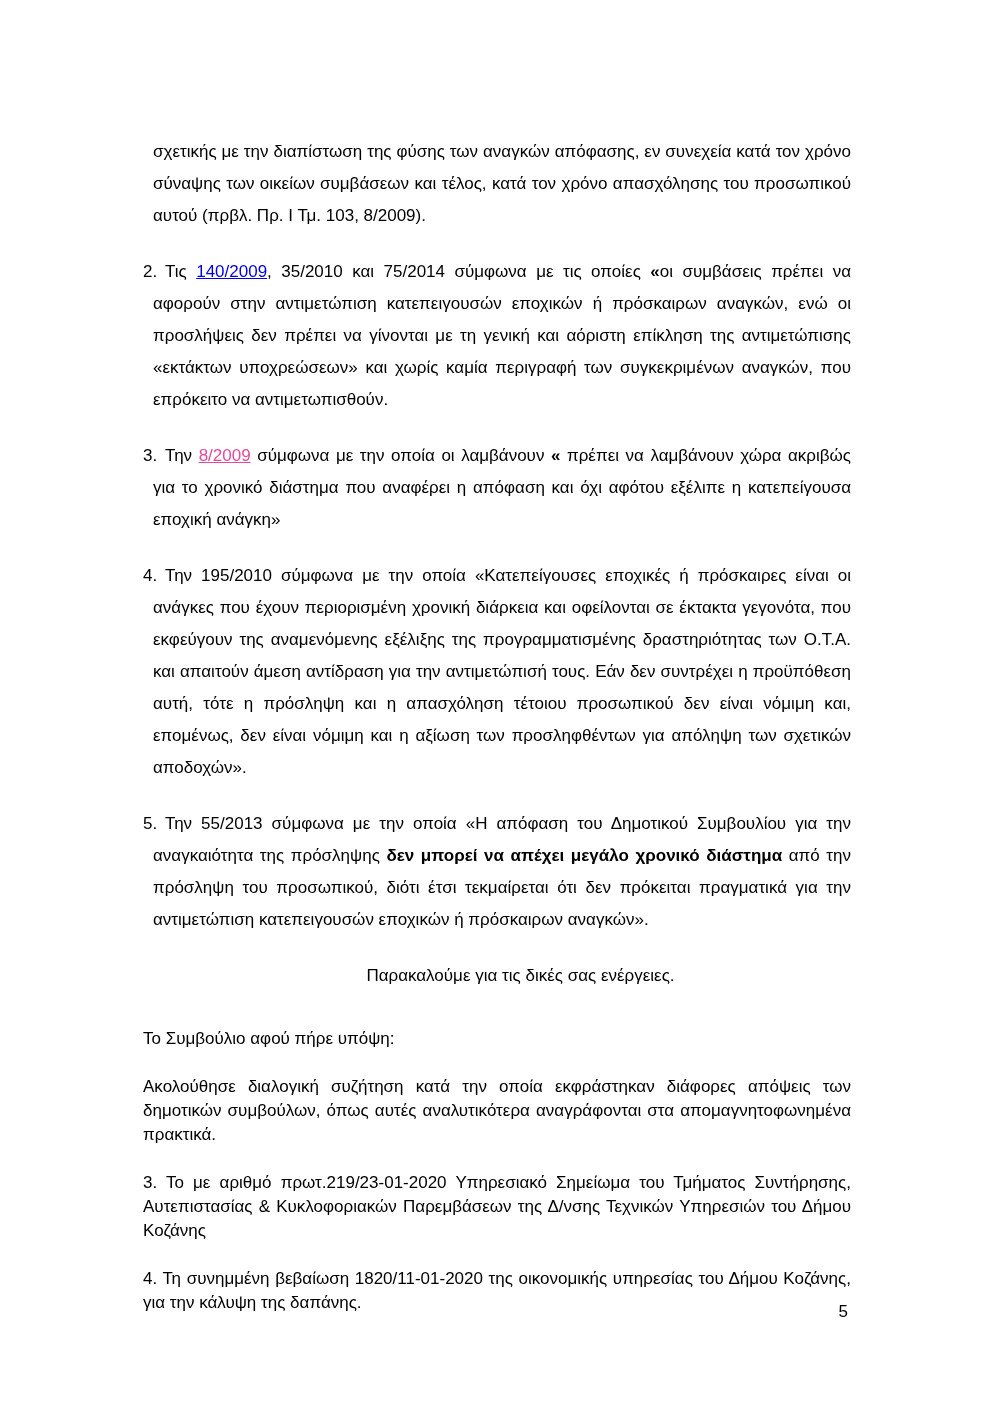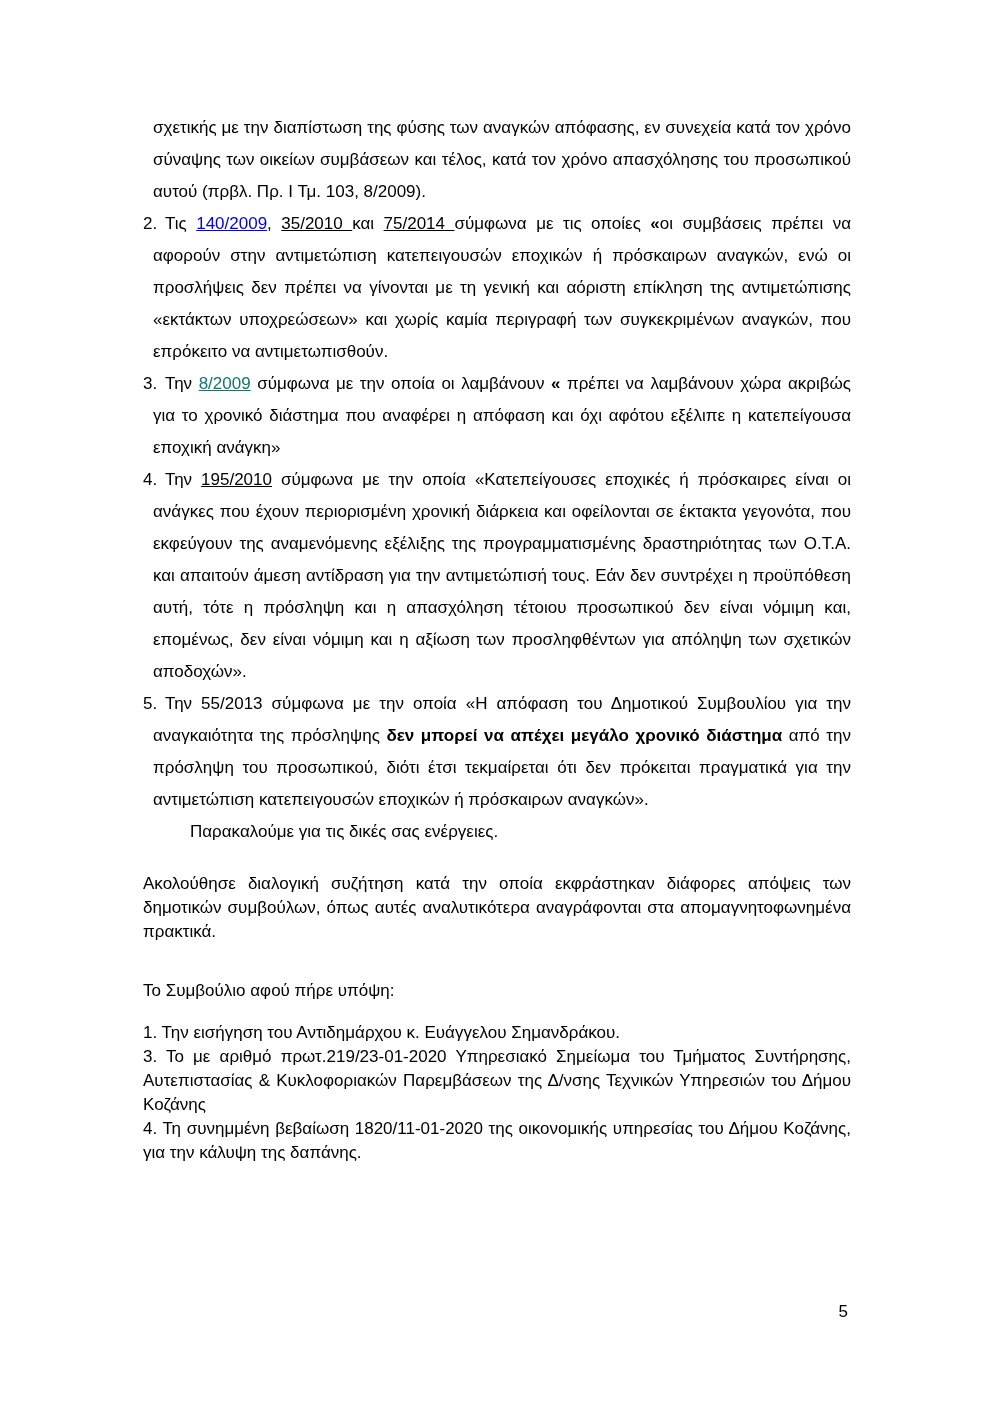--- a/index.html
+++ b/index.html
@@ -12,65 +12,64 @@
     font-family: "Liberation Sans", "DejaVu Sans", sans-serif;
     color: #000000;
     font-size: 17px;
   }
   .content {
     position: absolute;
     left: 143px;
     top: 112px;
     width: 708px;
   }
-  .blk { text-align: justify; }
+  .blk { text-align: justify; margin-top: 24px; }
   .blk.wide   { line-height: 32px; }
   .blk.single { line-height: 24px; }
 
   
   .blk.hang     { padding-left: 10px; }
   .blk.numbered { padding-left: 10px; }
   .num {
     display: inline-block;
     width: 22px;
     margin-left: -10px;
   }
 
   
-  .blk.indented { text-align: left; text-indent: 47px; }
+  .blk.indented { text-align: center; text-indent: 47px; }
 
   
   .gap-a { margin-top: 24px; }
   .gap-b { margin-top: 35px; }
   .gap-c { margin-top: 18px; }
 
   
   .r-bold { font-weight: bold; }
-  .r-underline { text-decoration: underline; }
+  .r-underline { }
   .r-link { text-decoration: underline; cursor: pointer; }
 
   .page-number {
     position: absolute;
     top: 1300px;
     right: 152px;
     font-size: 17px;
     line-height: 24px;
   }
 </style>
 </head>
 <body>
 
 <div class="page">
   <div class="content">
       <div class="blk wide hang"><span>σχετικής με την διαπίστωση της φύσης των αναγκών απόφασης, εν συνεχεία κατά τον χρόνο σύναψης των οικείων συμβάσεων και τέλος, κατά τον χρόνο απασχόλησης του προσωπικού αυτού (πρβλ. Πρ. Ι Τμ. 103, 8/2009).</span></div>
       <div class="blk wide numbered"><span class="num">2.</span><span>Τις </span><span class="r-link" style="color: rgb(0, 0, 238);">140/2009</span><span>, </span><span class="r-underline">35/2010 </span><span> και </span><span class="r-underline">75/2014 </span><span> σύμφωνα με τις οποίες </span><span class="r-bold">«</span><span>οι συμβάσεις πρέπει να αφορούν στην αντιμετώπιση κατεπειγουσών εποχικών ή πρόσκαιρων αναγκών, ενώ οι προσλήψεις δεν πρέπει να γίνονται με τη γενική και αόριστη επίκληση της αντιμετώπισης «εκτάκτων υποχρεώσεων» και χωρίς καμία περιγραφή των συγκεκριμένων αναγκών, που επρόκειτο να αντιμετωπισθούν.</span></div>
-      <div class="blk wide numbered"><span class="num">3.</span><span>Την </span><span class="r-link" style="color: #0f766e;">8/2009</span><span> σύμφωνα με την οποία οι λαμβάνουν </span><span class="r-bold">« </span><span>πρέπει να λαμβάνουν χώρα ακριβώς για το χρονικό διάστημα που αναφέρει η απόφαση και όχι αφότου εξέλιπε η κατεπείγουσα εποχική ανάγκη»</span></div>
+      <div class="blk wide numbered"><span class="num">3.</span><span>Την </span><span class="r-link" style="color: #ec4899;">8/2009</span><span> σύμφωνα με την οποία οι λαμβάνουν </span><span class="r-bold">« </span><span>πρέπει να λαμβάνουν χώρα ακριβώς για το χρονικό διάστημα που αναφέρει η απόφαση και όχι αφότου εξέλιπε η κατεπείγουσα εποχική ανάγκη»</span></div>
       <div class="blk wide numbered"><span class="num">4.</span><span>Την </span><span class="r-underline">195/2010</span><span> σύμφωνα με την οποία «Κατεπείγουσες εποχικές ή πρόσκαιρες είναι οι ανάγκες που έχουν περιορισμένη χρονική διάρκεια και οφείλονται σε έκτακτα γεγονότα, που εκφεύγουν της αναμενόμενης εξέλιξης της προγραμματισμένης δραστηριότητας των Ο.Τ.Α. και απαιτούν άμεση αντίδραση για την αντιμετώπισή τους. Εάν δεν συντρέχει η προϋπόθεση αυτή, τότε η πρόσληψη και η απασχόληση τέτοιου προσωπικού δεν είναι νόμιμη και, επομένως, δεν είναι νόμιμη και η αξίωση των προσληφθέντων για απόληψη των σχετικών αποδοχών».</span></div>
       <div class="blk wide numbered"><span class="num">5.</span><span>Την 55/2013 σύμφωνα με την οποία «Η απόφαση του Δημοτικού Συμβουλίου για την αναγκαιότητα της πρόσληψης </span><span class="r-bold">δεν μπορεί να απέχει μεγάλο χρονικό διάστημα</span><span> από την πρόσληψη του προσωπικού, διότι έτσι τεκμαίρεται ότι δεν πρόκειται πραγματικά για την αντιμετώπιση κατεπειγουσών εποχικών ή πρόσκαιρων αναγκών».</span></div>
       <div class="blk wide indented"><span>Παρακαλούμε για τις δικές σας ενέργειες.</span></div>
+      <div class="blk single gap-b"><span>Το Συμβούλιο αφού πήρε υπόψη:</span></div>
       <div class="blk single gap-a"><span>Ακολούθησε διαλογική συζήτηση κατά την οποία εκφράστηκαν διάφορες απόψεις των δημοτικών συμβούλων, όπως αυτές αναλυτικότερα αναγράφονται στα απομαγνητοφωνημένα πρακτικά.</span></div>
-      <div class="blk single gap-b"><span>Το Συμβούλιο αφού πήρε υπόψη:</span></div>
-      <div class="blk single gap-c"><span>1. Την εισήγηση του Αντιδημάρχου κ. Ευάγγελου Σημανδράκου.</span></div>
       <div class="blk single"><span>3. Το με αριθμό πρωτ.219/23-01-2020 Υπηρεσιακό Σημείωμα του Τμήματος Συντήρησης, Αυτεπιστασίας &amp; Κυκλοφοριακών Παρεμβάσεων της Δ/νσης Τεχνικών Υπηρεσιών του Δήμου Κοζάνης</span></div>
       <div class="blk single"><span>4. Τη συνημμένη βεβαίωση 1820/11-01-2020 της οικονομικής υπηρεσίας του Δήμου Κοζάνης, για την κάλυψη της δαπάνης.</span></div>
     </div>
   <div class="page-number">5</div>
 </div>
 
 </body></html>

